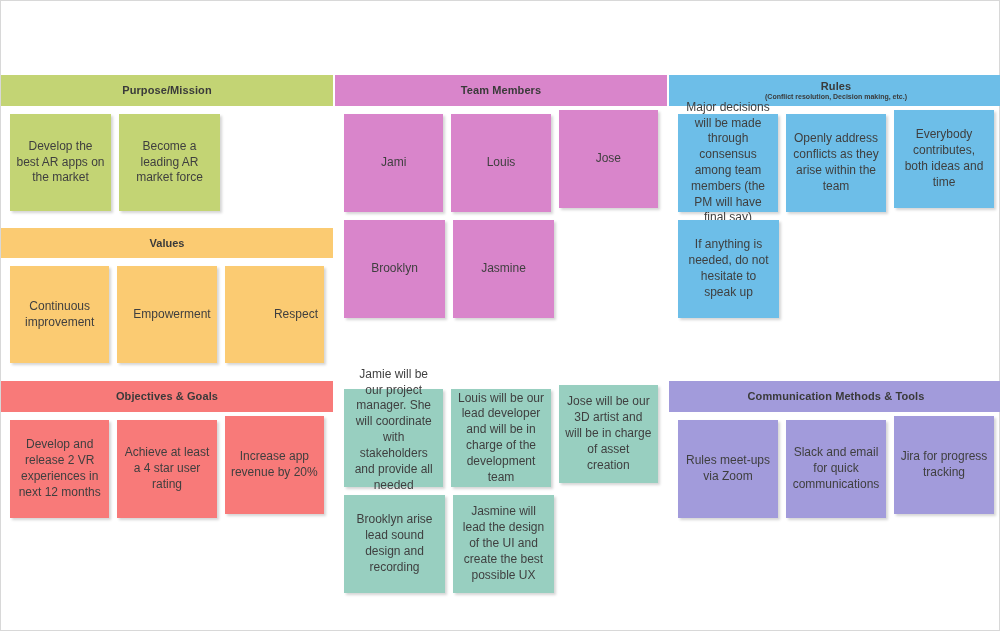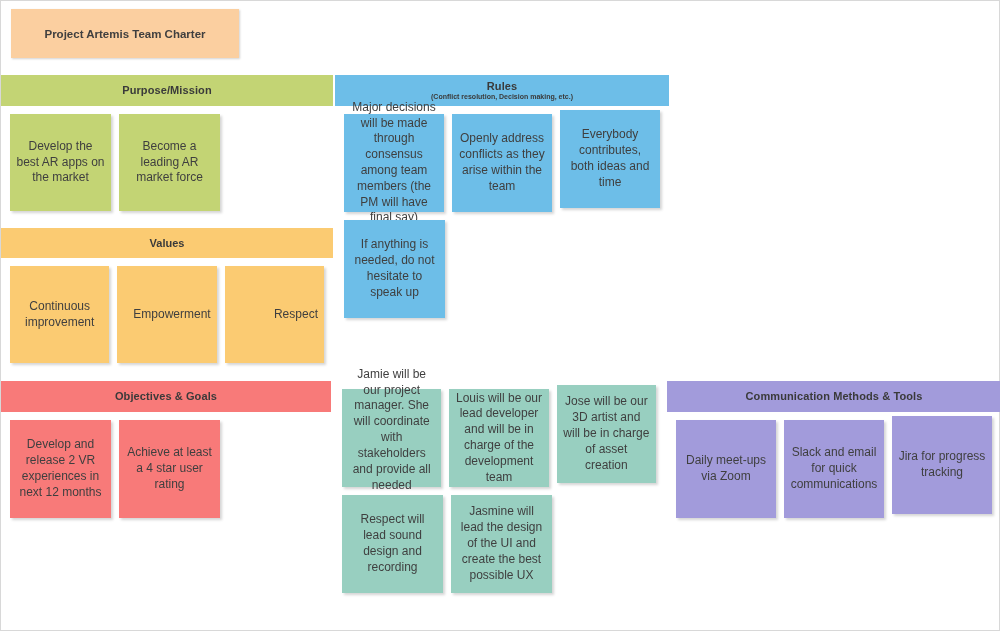--- a/index.html
+++ b/index.html
@@ -124,23 +124,20 @@
   .c-amber  { background: #FBCB72; }
   .c-red    { background: #F87A79; }
   .c-teal   { background: #98CFC0; }
   .c-purple { background: #A29BDB; }
 </style>
 </head>
 <body>
 
 <div class="canvas">
 
-  <div class="title-block">
-    <span>Project Artemis Team Charter</span>
-  </div>
 
   <div class="band band-top">
 
     <div class="column">
 
       <div class="sec-header c-green">
         <span class="h-title">Purpose/Mission</span>
       </div>
 
       <div class="card-row">
@@ -162,20 +159,47 @@
         </div>
         <div class="card sm c-amber">
           <span>Empowerment</span>
         </div>
         <div class="card sm c-amber">
           <span>Respect</span>
         </div>
       </div>
     </div>
 
+    <div class="column">
+
+      <div class="sec-header c-pink">
+        <span class="h-title">Team Members</span>
+      </div>
+
+      <div class="card-row">
+        <div class="card c-pink">
+          <span>Jami</span>
+        </div>
+        <div class="card c-pink">
+          <span>Louis</span>
+        </div>
+        <div class="card c-pink raise">
+          <span>Jose</span>
+        </div>
+      </div>
+
+      <div class="card-row">
+        <div class="card c-pink">
+          <span>Brooklyn</span>
+        </div>
+        <div class="card c-pink">
+          <span>Jasmine</span>
+        </div>
+      </div>
+    </div>
 
     <div class="column wide">
 
       <div class="sec-header c-blue">
         <span class="h-title">Rules</span>
         <span class="h-sub">(Conflict resolution, Decision making, etc.)</span>
       </div>
 
       <div class="card-row">
         <div class="card c-blue">
@@ -205,57 +229,60 @@
         <span class="h-title">Objectives &amp; Goals</span>
       </div>
 
       <div class="card-row">
         <div class="card c-red">
           <span>Develop and release 2 VR experiences in next 12 months</span>
         </div>
         <div class="card c-red">
           <span>Achieve at least a 4 star user rating</span>
         </div>
+        <div class="card c-red raise">
+          <span>Increase app revenue by 20%</span>
+        </div>
       </div>
     </div>
 
     <div class="column">
 
 
       <div class="card-row">
         <div class="card c-teal">
           <span>Jamie will be our project manager. She will coordinate with stakeholders and provide all needed resources</span>
         </div>
         <div class="card c-teal">
           <span>Louis will be our lead developer and will be in charge of the development team</span>
         </div>
         <div class="card c-teal raise">
           <span>Jose will be our 3D artist and will be in charge of asset creation</span>
         </div>
       </div>
 
       <div class="card-row">
         <div class="card c-teal">
-          <span>Respect will lead sound design and recording</span>
+          <span>Brooklyn arise lead sound design and recording</span>
         </div>
         <div class="card c-teal">
           <span>Jasmine will lead the design of the UI and create the best possible UX</span>
         </div>
       </div>
     </div>
 
     <div class="column wide">
 
       <div class="sec-header c-purple">
         <span class="h-title">Communication Methods &amp; Tools</span>
       </div>
 
       <div class="card-row">
         <div class="card c-purple">
-          <span>Daily meet-ups via Zoom</span>
+          <span>Rules meet-ups via Zoom</span>
         </div>
         <div class="card c-purple">
           <span>Slack and email for quick communications</span>
         </div>
         <div class="card c-purple raise">
           <span>Jira for progress tracking</span>
         </div>
       </div>
     </div>
   </div>

